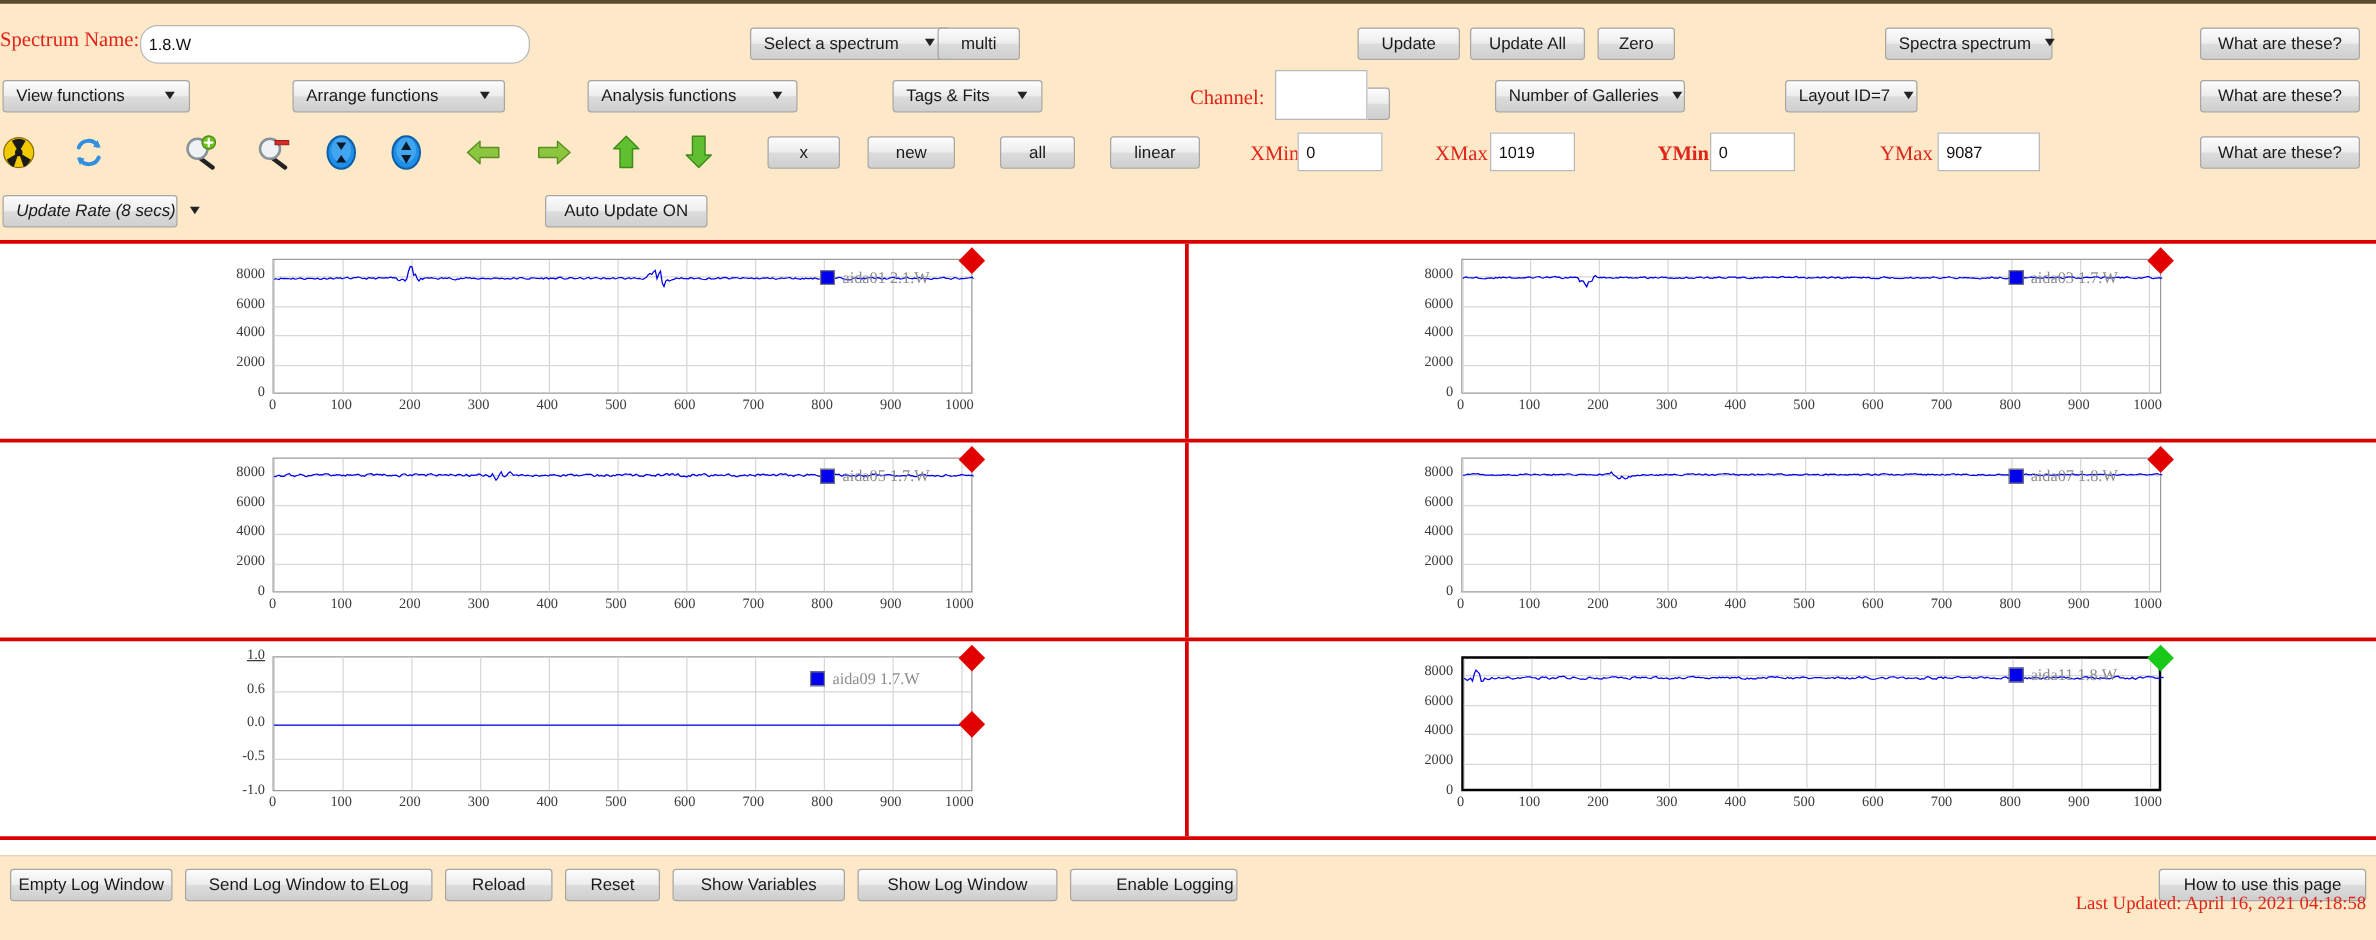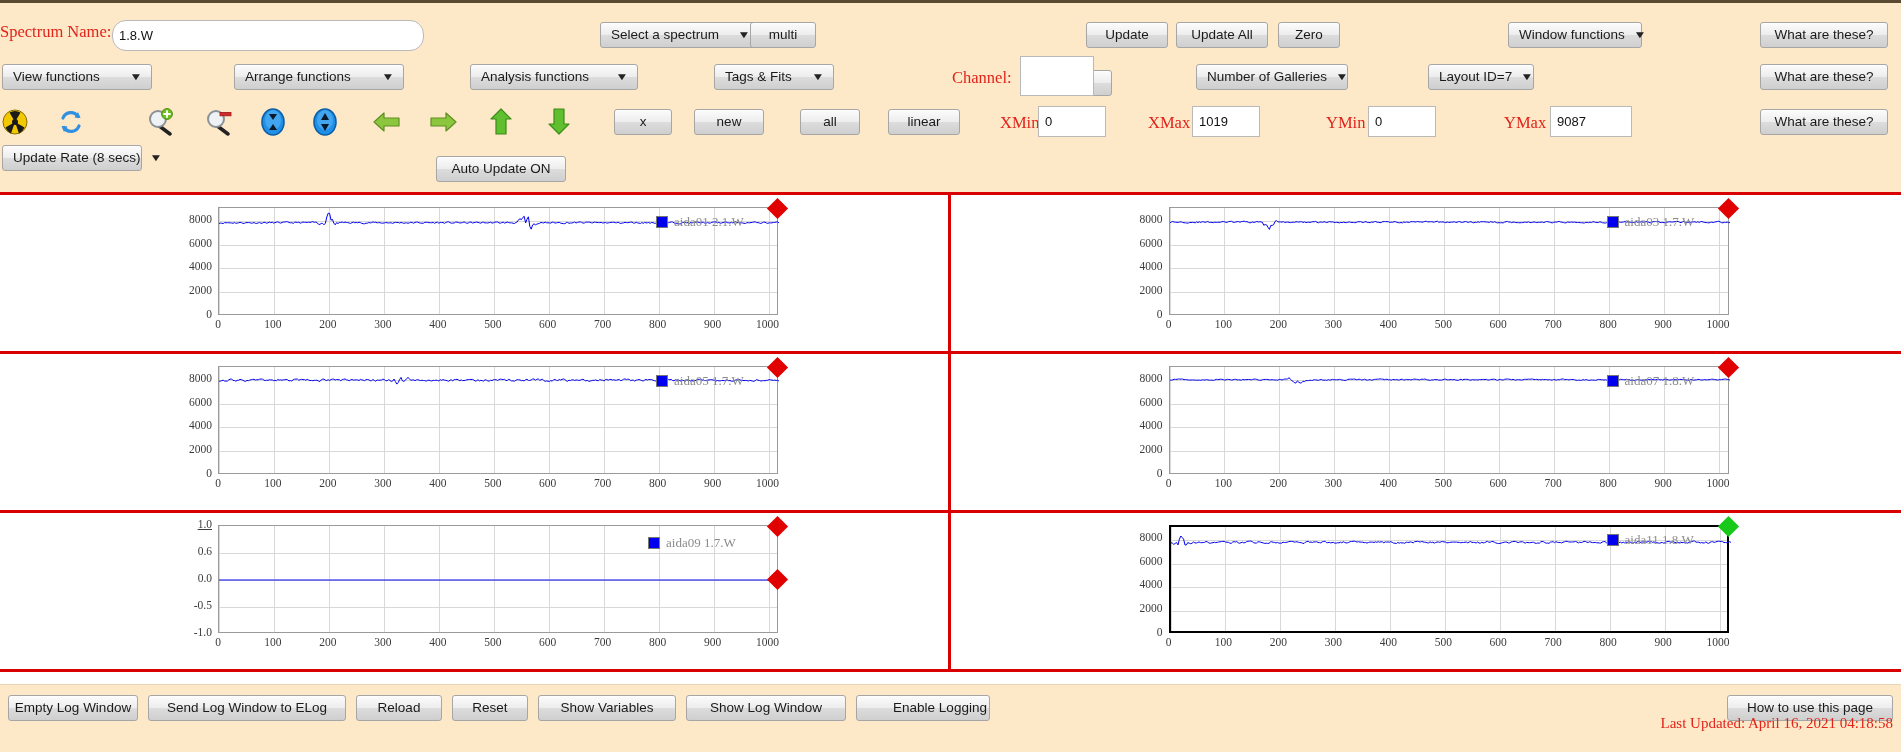--- a/index.html
+++ b/index.html
@@ -168,21 +168,21 @@
       <div class="abs btn sel" style="left:600px; top:19px; width:160px;">
         <span>Select a spectrum</span>
         <span class="chev">▼</span>
       </div>
       <div class="abs btn center-lbl" style="left:750px; top:19px; width:66px;">multi</div>
       <div class="abs btn center-lbl" style="left:1034px; top:19px; width:78px;margin-top:48px;">Show</div>
       <div class="abs btn center-lbl" style="left:1086px; top:19px; width:82px;">Update</div>
       <div class="abs btn center-lbl" style="left:1176px; top:19px; width:92px;">Update All</div>
       <div class="abs btn center-lbl" style="left:1278px; top:19px; width:62px;">Zero</div>
       <div class="abs btn sel" style="left:1508px; top:19px; width:134px;">
-        <span>Window functions</span>
+        <span>Spectra spectrum</span>
         <span class="chev">▼</span>
       </div>
       <div class="abs btn center-lbl" style="left:1760px; top:19px; width:128px;">What are these?</div>
     </div>
 
     <div class="trow r2">
       <div class="abs btn sel" style="left:2px; top:14px; width:150px;">
         <span>View functions</span>
         <span class="chev">▼</span>
       </div>
@@ -286,30 +286,30 @@
 
       <div class="abs btn center-lbl" style="left:614px; top:12px; width:58px;">x</div>
       <div class="abs btn center-lbl" style="left:694px; top:12px; width:70px;">new</div>
       <div class="abs btn center-lbl" style="left:800px; top:12px; width:60px;">all</div>
       <div class="abs btn center-lbl" style="left:888px; top:12px; width:72px;">linear</div>
 
       <div class="abs lbl-red" style="left:1000px; top:16px;">XMin</div>
       <input class="abs txt" style="left: 1038px; top: 9px; width: 68px;" value="0">
       <div class="abs lbl-red" style="left:1148px; top:16px;">XMax</div>
       <input class="abs txt" style="left: 1192px; top: 9px; width: 68px;" value="1019">
-      <div class="abs lbl-red" style="left:1326px; top:16px;">YMin</div>
+      <div class="abs lbl-red" style="left:1326px; top:16px;font-weight:bold;">YMin</div>
       <input class="abs txt" style="left: 1368px; top: 9px; width: 68px;" value="0">
       <div class="abs lbl-red" style="left:1504px; top:16px;">YMax</div>
       <input class="abs txt" style="left: 1550px; top: 9px; width: 82px;" value="9087">
 
       <div class="abs btn center-lbl" style="left:1760px; top:12px; width:128px;">What are these?</div>
     </div>
 
     <div class="trow r4">
-      <div class="abs btn sel" style="left:2px; top:1px; width:140px;">
+      <div class="abs btn sel" style="left:2px; top:12px; width:140px;font-style:italic;">
         <span>Update Rate (8 secs)</span>
         <span class="chev">▼</span>
       </div>
       <div class="abs btn center-lbl" style="left:436px; top:12px; width:130px;">Auto Update ON</div>
     </div>
   </div>
 
   <div class="grid-wrap">
     <div class="grow">
       <div class="gcell left" id="cell0">

